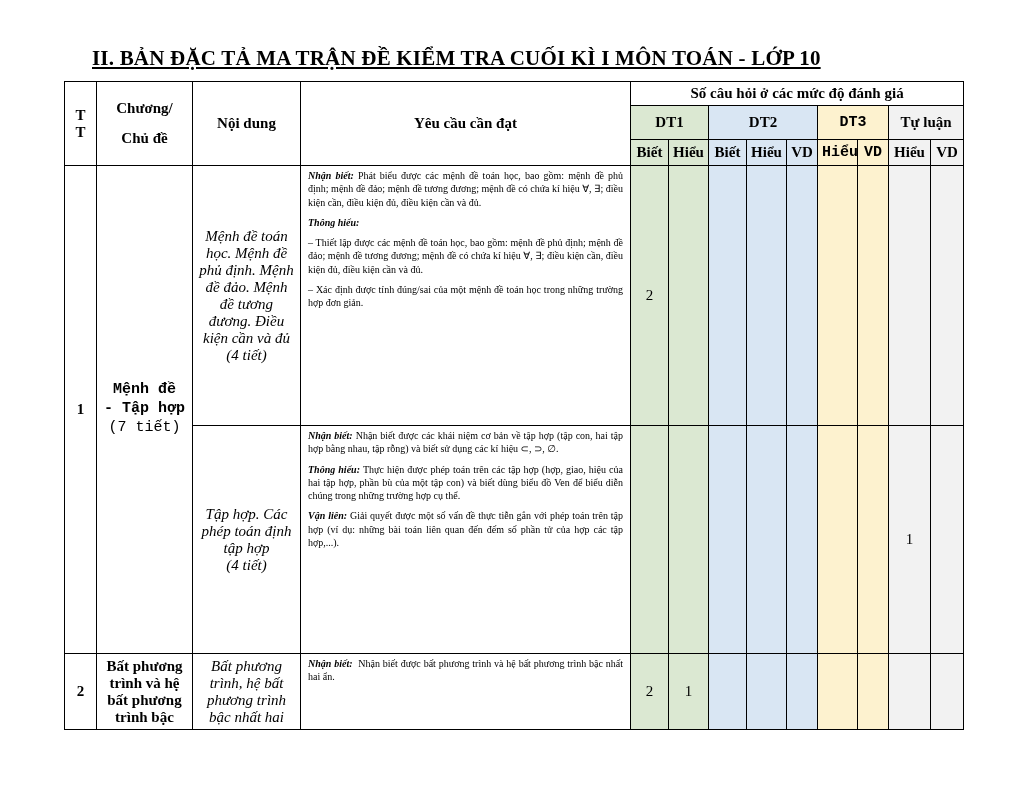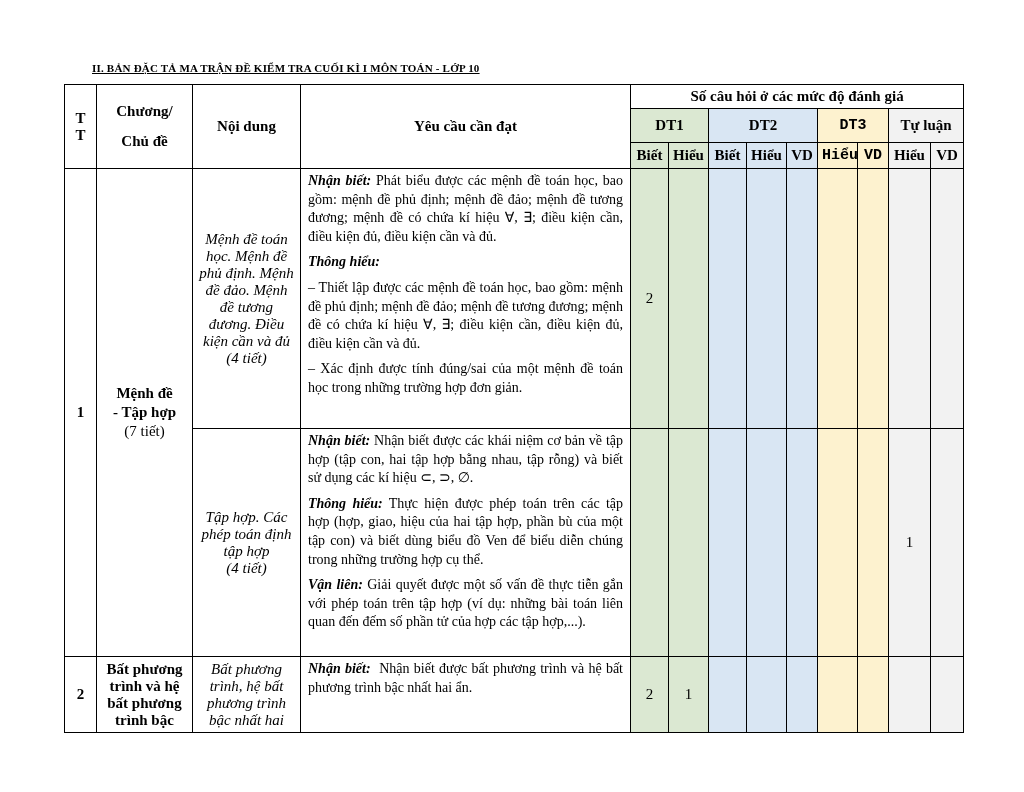--- a/index.html
+++ b/index.html
@@ -5,23 +5,23 @@
   * { box-sizing: border-box; }
   html, body { margin: 0; padding: 0; }
   body {
     width: 1024px; height: 792px;
     background: #ffffff;
     font-family: "Liberation Serif", serif;
     color: #000;
   }
   .page { padding: 46px 0 0 64px; }
   .doc-title {
-    font-size: 11px; font-weight: bold;
+    font-size: 21px; font-weight: bold;
     text-decoration: underline;
-    margin: 16px 0 10px 28px;
+    margin: 0 0 10px 28px;
     letter-spacing: 0.2px;
   }
   table.matrix {
     border-collapse: collapse;
     table-layout: fixed;
     width: 899px;
   }
   table.matrix td {
     border: 1px solid #000;
     padding: 2px 4px;
@@ -29,29 +29,29 @@
     font-size: 15px;
     overflow: hidden;
   }
   .hdr { font-weight: bold; text-align: center; }
   .sub { font-size: 13.5px; }
   .c { text-align: center; }
   .top { vertical-align: top !important; }
   .bold { font-weight: bold; }
   .noidung { font-style: italic; font-size: 14.5px; text-align: center; margin-top: 28px; }
   .req-cell { padding: 3px 7px 2px 7px !important; }
-  .req { text-align: justify; margin: 0 0 7px 0; line-height: 1.33; font-size: 14px; }
+  .req { text-align: justify; margin: 0 0 7px 0; line-height: 1.33; font-size: 10px; }
   .req:last-child { margin-bottom: 0; }
   .bi { font-weight: bold; font-style: italic; }
   .tiet { font-style: italic; }
   .g  { background: var(--dt1); }
   .bl { background: var(--dt2); }
   .y  { background: var(--dt3); font-family: Liberation Mono, monospace; }
   .gr { background: var(--tuluan); margin-left: 16px; }
-  .chuong-line { line-height: 1.25; }
+  .chuong-line { line-height: 1.25; font-family: Liberation Mono, monospace; }
 </style>
 </head>
 <body>
 
 <div class="page">
 
   <div class="doc-title">II. BẢN ĐẶC TẢ MA TRẬN ĐỀ KIỂM TRA CUỐI KÌ I MÔN TOÁN - LỚP 10</div>
 
   <table class="matrix">
     <colgroup>

